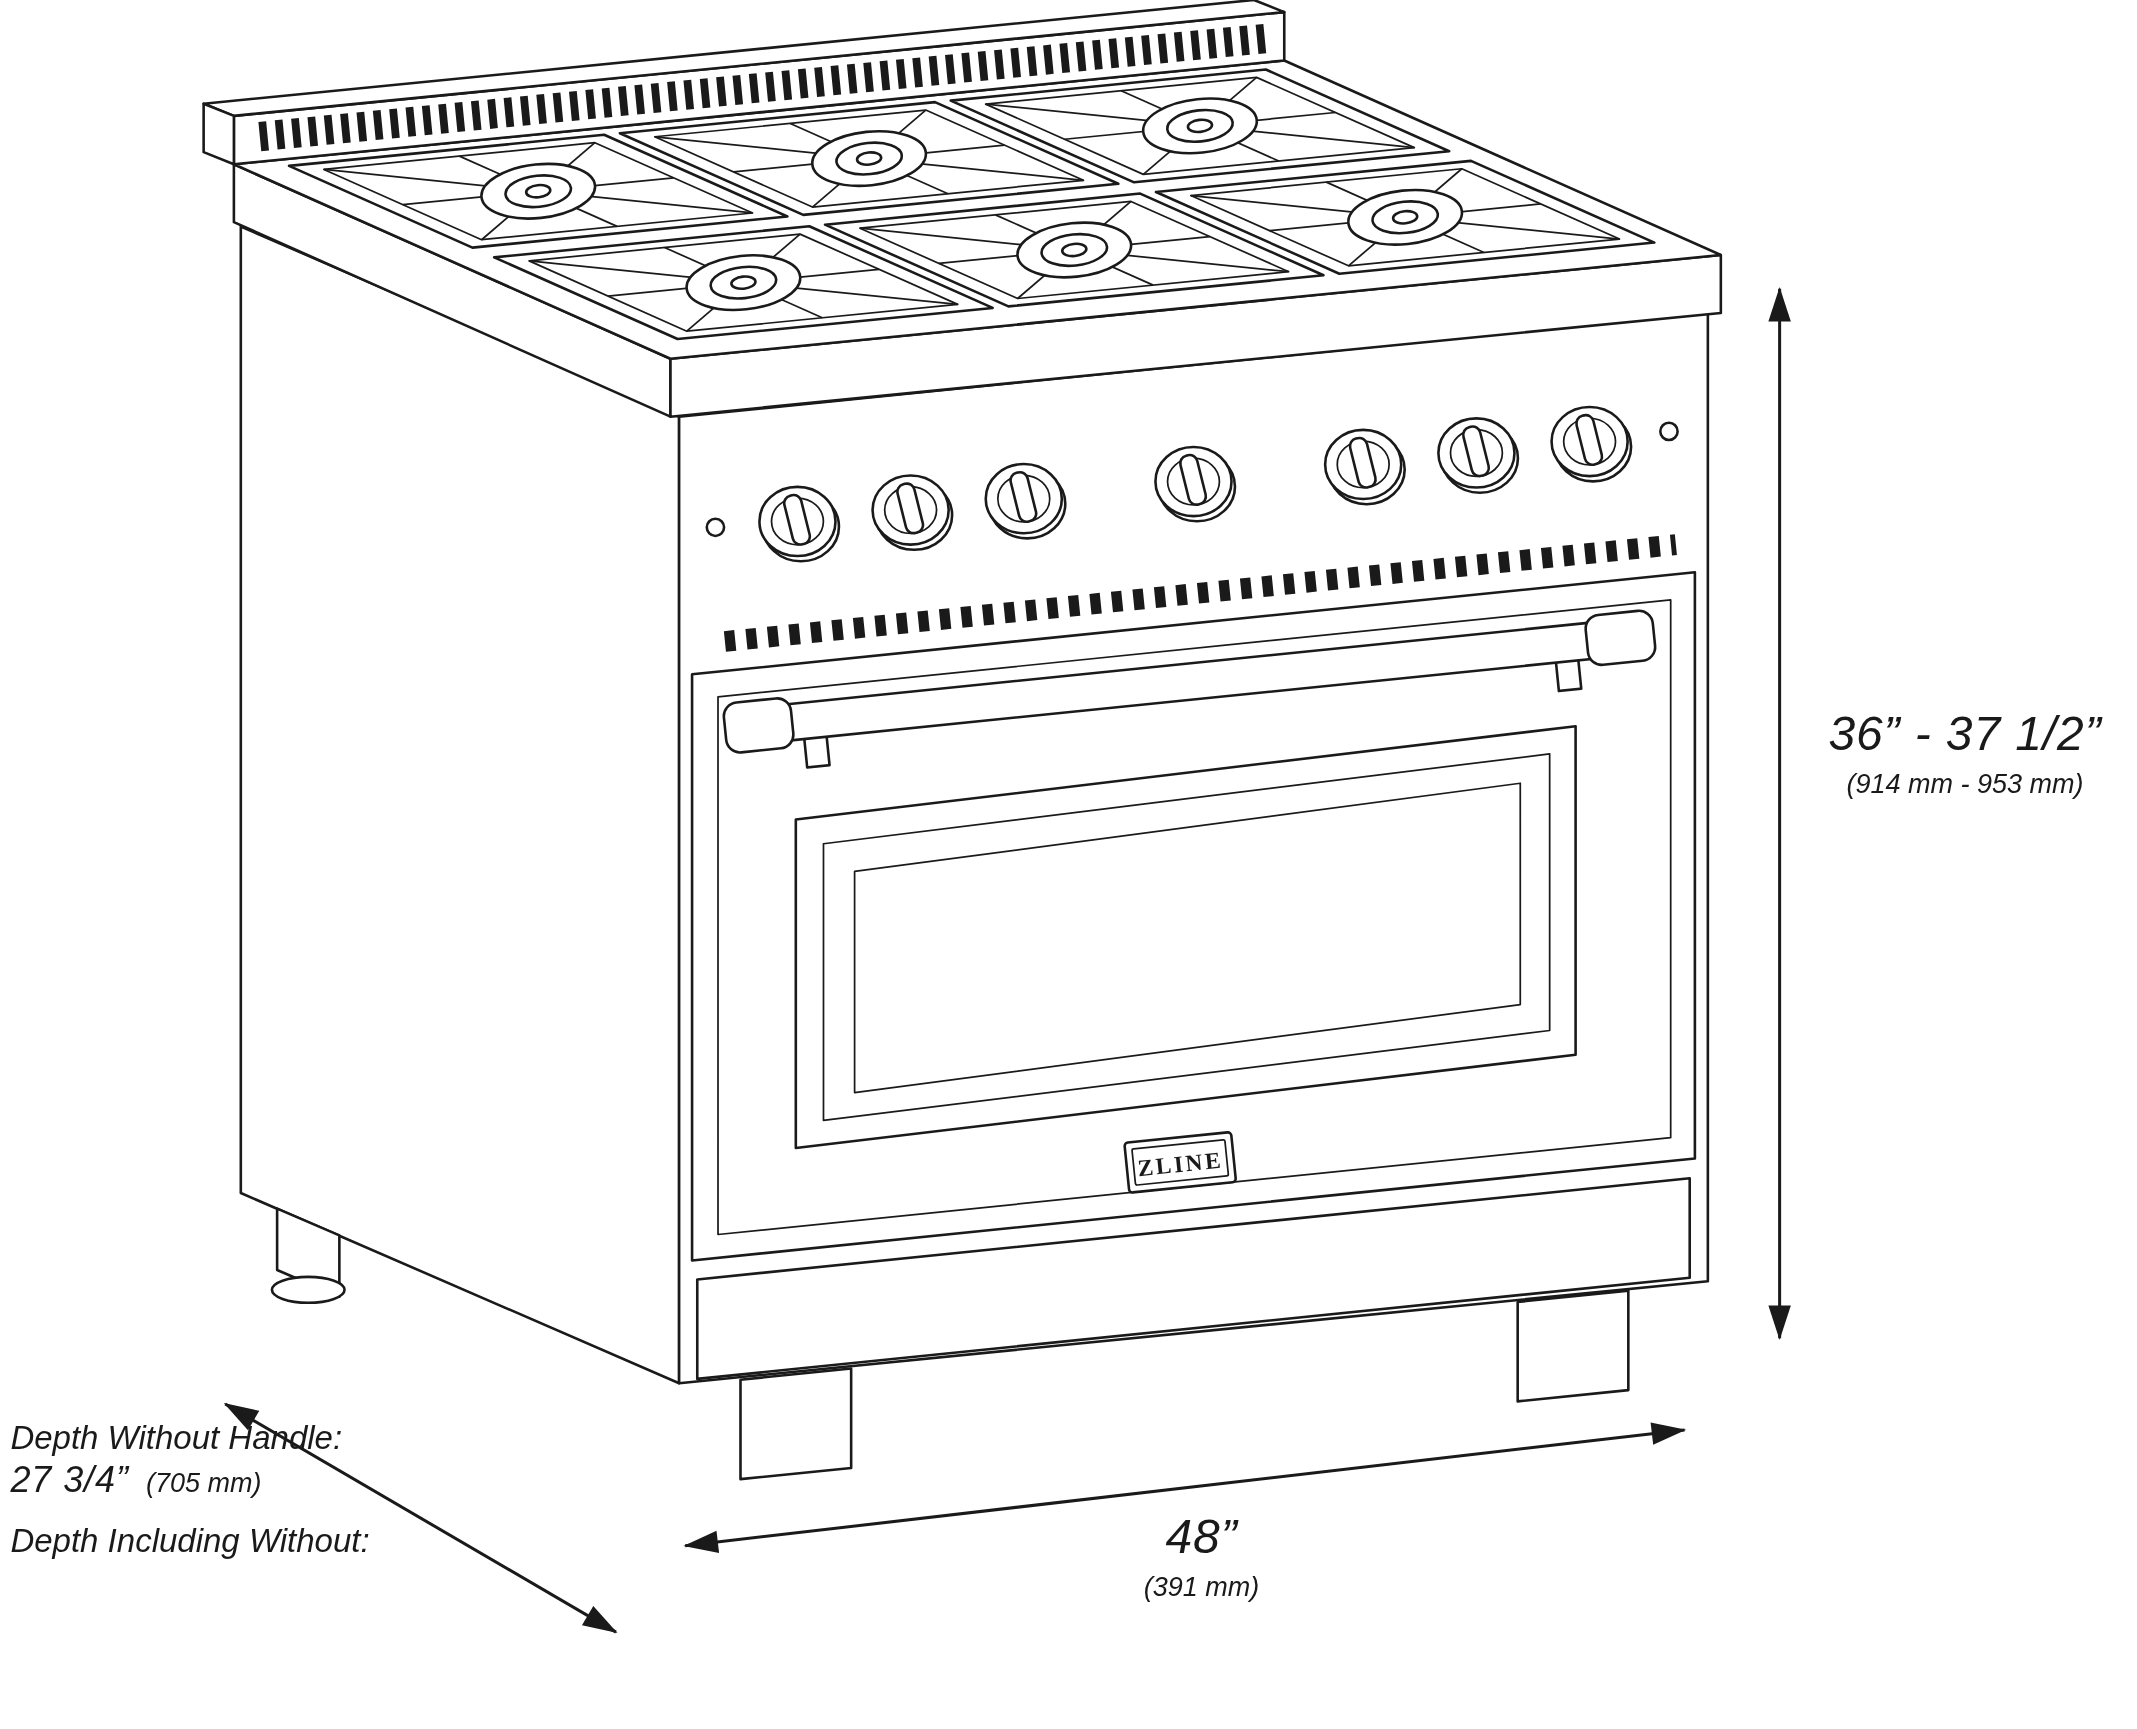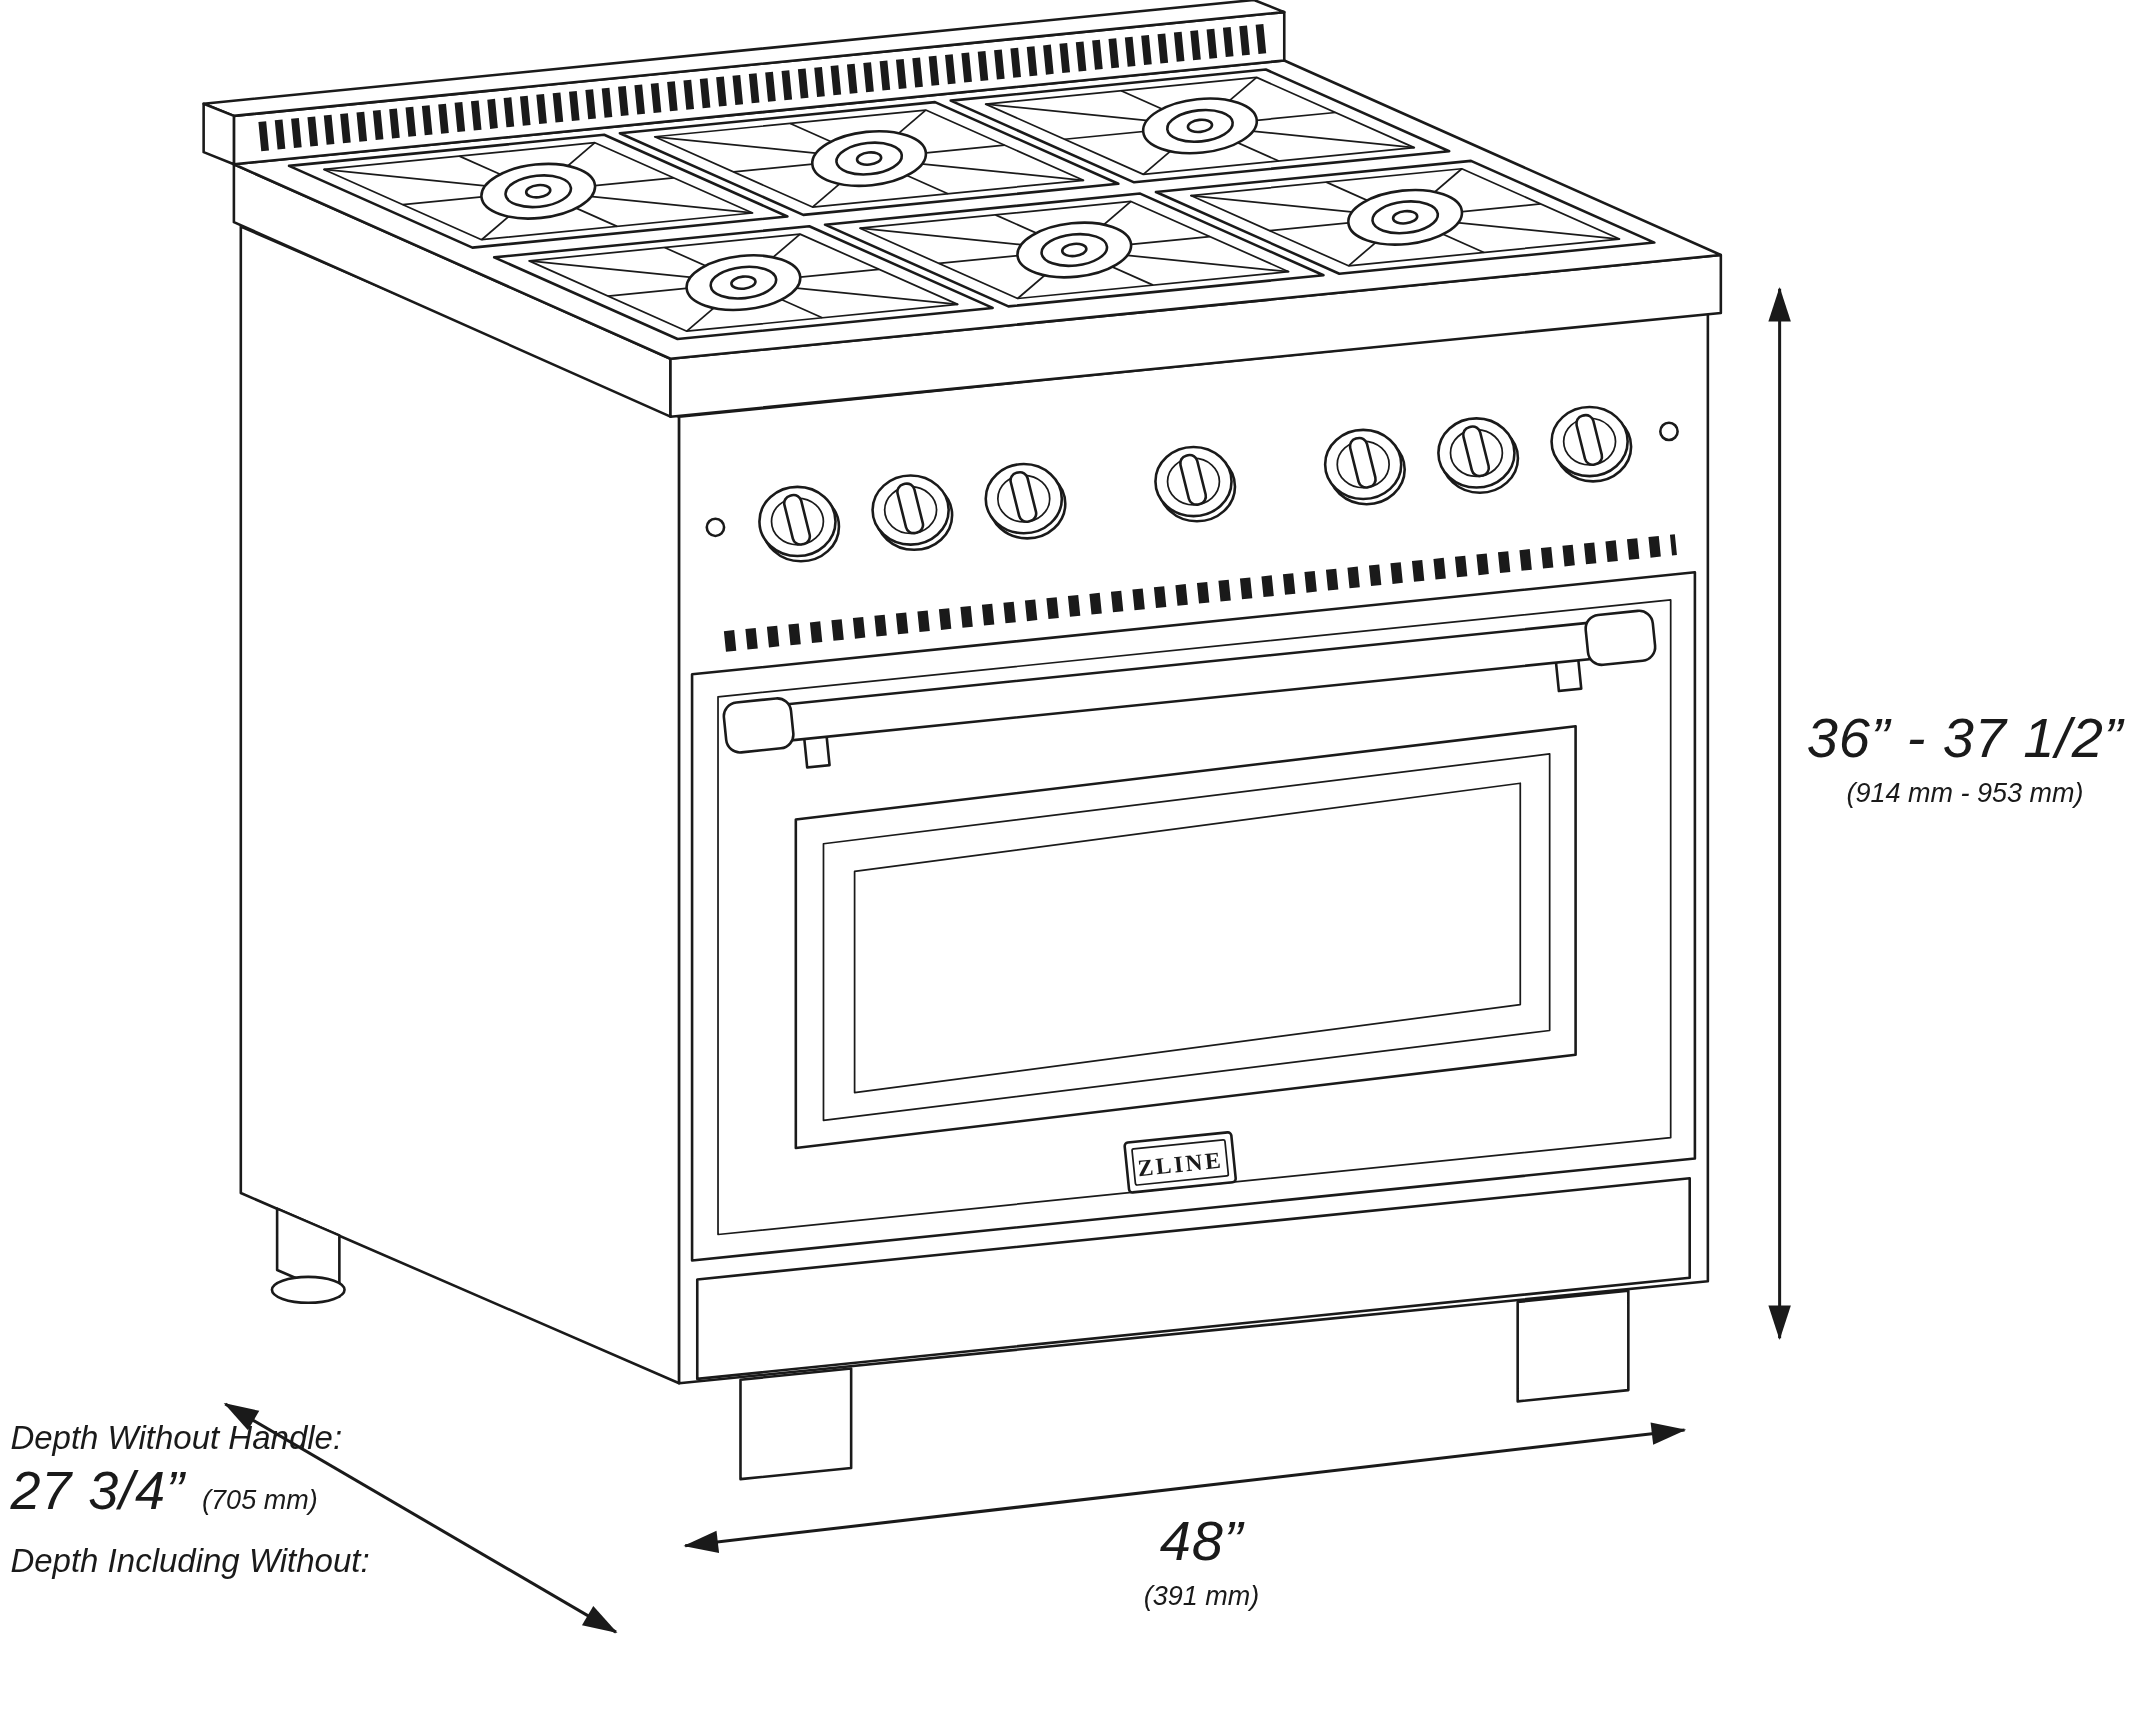--- a/index.html
+++ b/index.html
@@ -7,25 +7,25 @@
          font-family:"Liberation Sans",sans-serif;color:#1a1a1a;}
   .stage svg{position:absolute;left:0;top:0;}
   
   .ln{fill:none;stroke:#1a1a1a;stroke-width:3;stroke-linejoin:round;stroke-linecap:round;}
   .ln2{fill:none;stroke:#1a1a1a;stroke-width:2;stroke-linejoin:round;}
   .fw{fill:#ffffff;}
   .vent{stroke:#1a1a1a;fill:none;}
   .dim{stroke:#1a1a1a;stroke-width:3.5;fill:none;}
   
   .label{position:absolute;font-style:italic;line-height:1.12;}
-  .dim-big{font-size:56px;letter-spacing:0.9px;}
+  .dim-big{font-size:48px;letter-spacing:0.9px;}
   .dim-small{font-size:27px;margin-top:8.6px;}
   .dim-title{font-size:33px;}
   .dim-row{display:flex;align-items:baseline;gap:17.3px;margin-top:3.5px;}
-  .dim-row .dim-big{font-size:54px;}
+  .dim-row .dim-big{font-size:36px;}
   .dim-row .dim-small{margin-top:0;}
   .center{text-align:center;}
 </style>
 </head>
 <body>
 
 <div class="stage">
 
   <svg width="2138" height="1729" viewBox="0 0 2472 2000">
     <defs>

